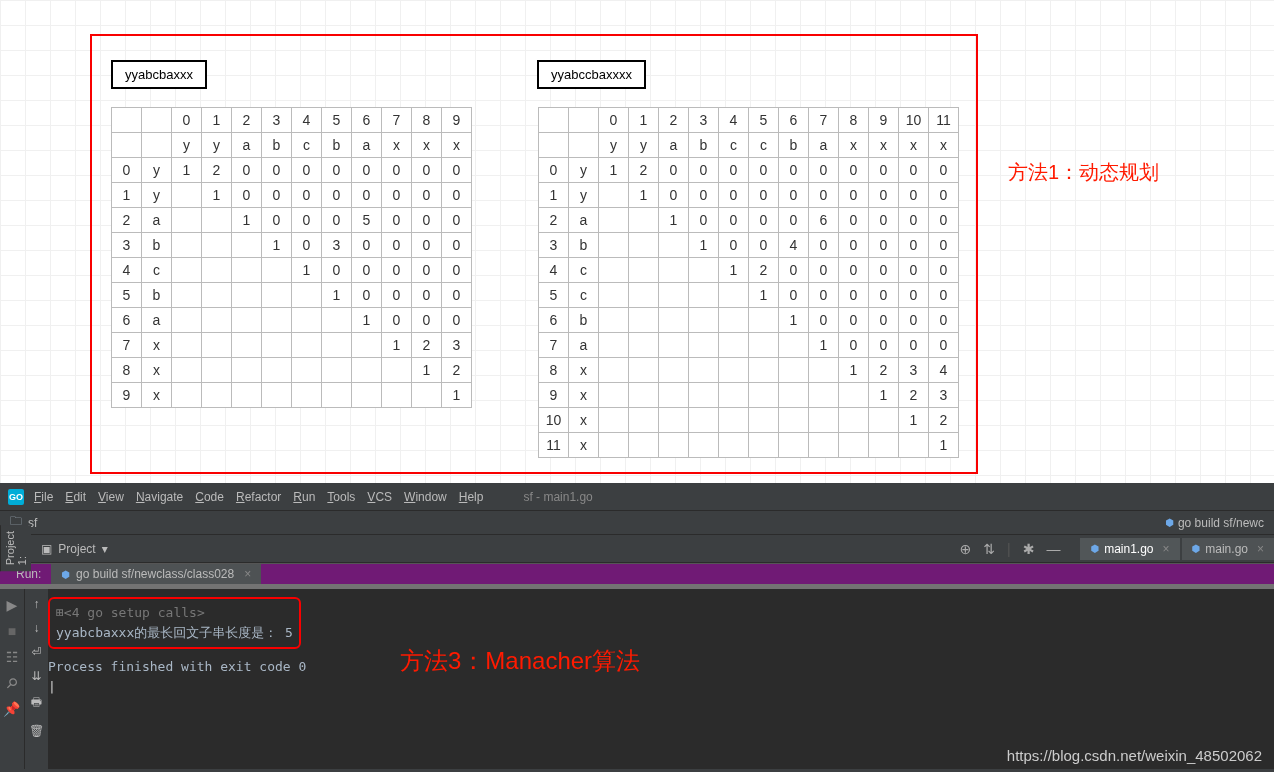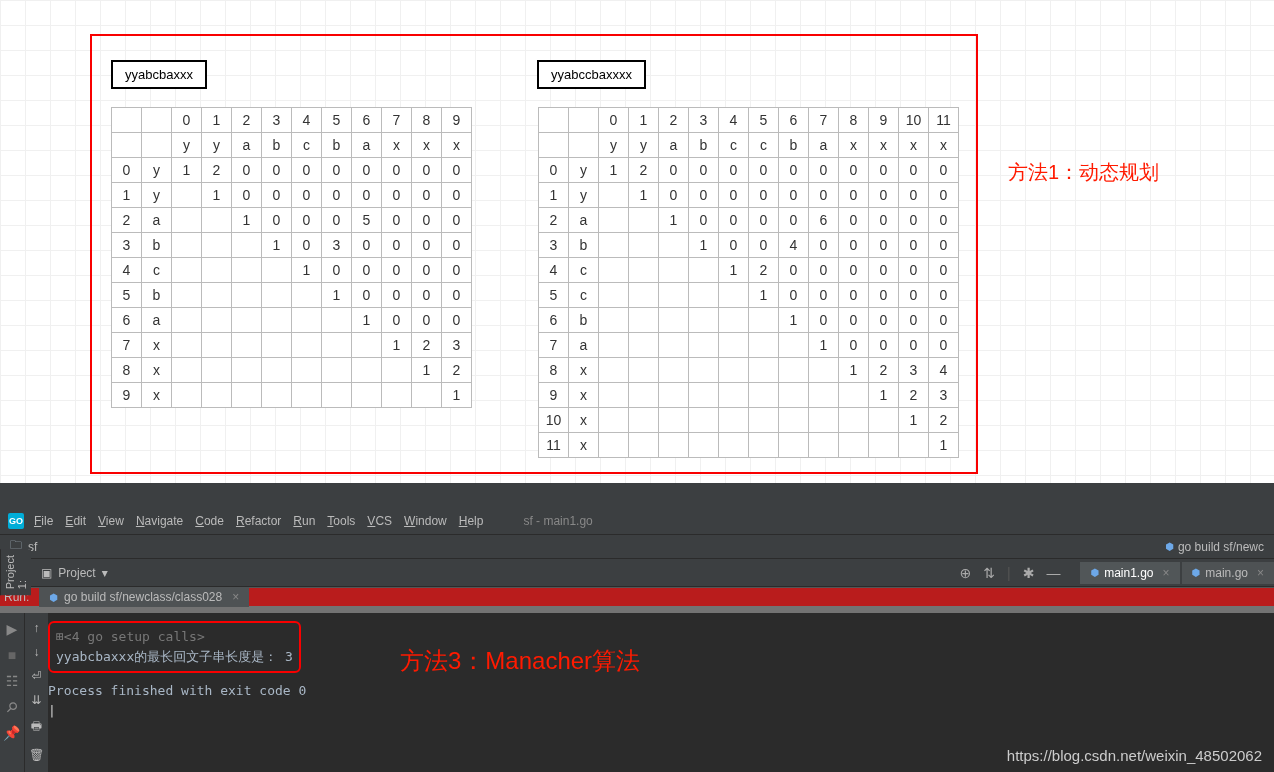--- a/index.html
+++ b/index.html
@@ -9,38 +9,38 @@
 .label-box { position: absolute; border: 2px solid #000; padding: 5px 12px; font-size: 13px; background: #fff; }
 .label1 { left: 111px; top: 60px; }
 .label2 { left: 537px; top: 60px; }
 .dp-table { position: absolute; border-collapse: collapse; background: #fff; }
 .dp-table td { border: 1px solid #bbb; width: 30px; height: 25px; text-align: center; font-size: 14px; color: #333; }
 .dp-table.small td { width: 30px; height: 25px; }
 .table1 { left: 111px; top: 107px; }
 .table2 { left: 538px; top: 107px; }
 .red-text1 { position: absolute; color: #ff1a00; font-size: 20px; left: 1008px; top: 159px; }
 .ide { position: absolute; top: 483px; left: 0; width: 1274px; height: 289px; background: #3c3f41; color: #bbb; font-size: 12px; }
-.menubar { display: flex; align-items: center; height: 28px; padding-left: 8px; gap: 4px; background: #3c3f41; border-bottom: 1px solid #2b2b2b; margin-top: 24px; }
+.menubar { display: flex; align-items: center; height: 28px; padding-left: 8px; gap: 4px; background: #3c3f41; border-bottom: 1px solid #2b2b2b; }
 .go-icon { width: 16px; height: 16px; background: #00add8; border-radius: 2px; display: inline-flex; align-items:center; justify-content:center; color:#fff; font-size:9px; font-weight:bold; }
 .menu-item { padding: 2px 6px; color: #bbb; cursor: pointer; }
 .menu-item u { text-decoration: underline; }
 .title-path { color: #888; margin-left: 30px; }
 .breadcrumb { height: 24px; display: flex; align-items: center; padding-left: 10px; background: #3c3f41; border-bottom: 1px solid #2b2b2b; justify-content: space-between; }
 .bc-left { display: flex; align-items: center; gap: 6px; }
 .folder-icon { color: #a9b7c6; }
 .run-config { color: #bbb; padding-right: 10px; display: flex; align-items:center; gap:4px; }
 .toolbar-row { height: 28px; display: flex; align-items: center; background: #3c3f41; border-bottom: 1px solid #2b2b2b; }
 .project-btn { padding: 4px 10px; color: #bbb; display:flex; align-items:center; gap:6px; }
 .toolbar-icons { margin-left: auto; display:flex; gap:12px; padding-right: 12px; color:#aaa; }
 .editor-tabs { display: flex; gap: 2px; margin-left: 8px; }
 .editor-tab { padding: 4px 10px; background: #4e5254; color: #bbb; display:flex; align-items:center; gap:5px; }
 .editor-tab.active { background: #515658; color: #fff; }
 .go-file-icon { color: #6da8e8; font-size:10px; }
 .close-x { color: #888; margin-left:4px; }
-.run-header { height: 26px; display: flex; align-items: center; padding-left: 4px; gap: 10px; background: #b91c1c; border-bottom: 7px solid #737373; border-top: 1px solid #555; }
+.run-header { height: 26px; display: flex; align-items: center; padding-left: 16px; gap: 10px; background: #701a75; border-bottom: 5px solid #737373; border-top: 1px solid #555; }
 .run-label { color: #bbb; }
 .run-tab { background: #4e5254; padding: 3px 10px; display:flex; align-items:center; gap:6px; }
 .run-body { display: flex; height: 180px; }
 .side-tab { writing-mode: vertical-lr; transform: rotate(180deg); background: #3c3f41; color: #bbb; padding: 6px 3px; font-size:11px; border-right:1px solid #2b2b2b; display:flex; align-items:center; justify-content:center; }
 .run-gutter { width: 24px; background: #3c3f41; display:flex; flex-direction:column; align-items:center; padding-top:8px; gap:10px; }
 .run-gutter span { color:#888; font-size:14px; }
 .play { color: #499c54; }
 .run-gutter2 { width: 24px; background: #3c3f41; display:flex; flex-direction:column; align-items:center; padding-top:8px; gap:10px; border-left:1px solid #2b2b2b; }
 .console { flex: 1; background: #2b2b2b; font-family: Consolas, monospace; font-size: 13px; padding: 8px 0; color: #a9b7c6; position: relative; }
 .red-box2 { border: 2px solid #f90000; border-radius: 6px; padding: 4px 6px; display:inline-block; }
@@ -526,21 +526,21 @@
       <span>↑</span>
       <span>↓</span>
       <span>⏎</span>
       <span>⇊</span>
       <span>🖶</span>
       <span>🗑</span>
     </div>
     <div class="console">
       <div class="red-box2">
         <div class="console-line gray"><span>⊞</span><span>&lt;4 go setup calls&gt;</span></div>
-        <div class="console-line">yyabcbaxxx的最长回文子串长度是： 3</div>
+        <div class="console-line">yyabcbaxxx的最长回文子串长度是： 5</div>
       </div>
       <div class="console-line" style="height:8px"></div>
       <div class="console-line">Process finished with exit code 0</div>
       <div class="console-line cursor">|</div>
     </div>
   </div>
 </div>
 
 <div class="red-text2">方法3：Manacher算法</div>
 <div class="watermark">https://blog.csdn.net/weixin_48502062</div>

